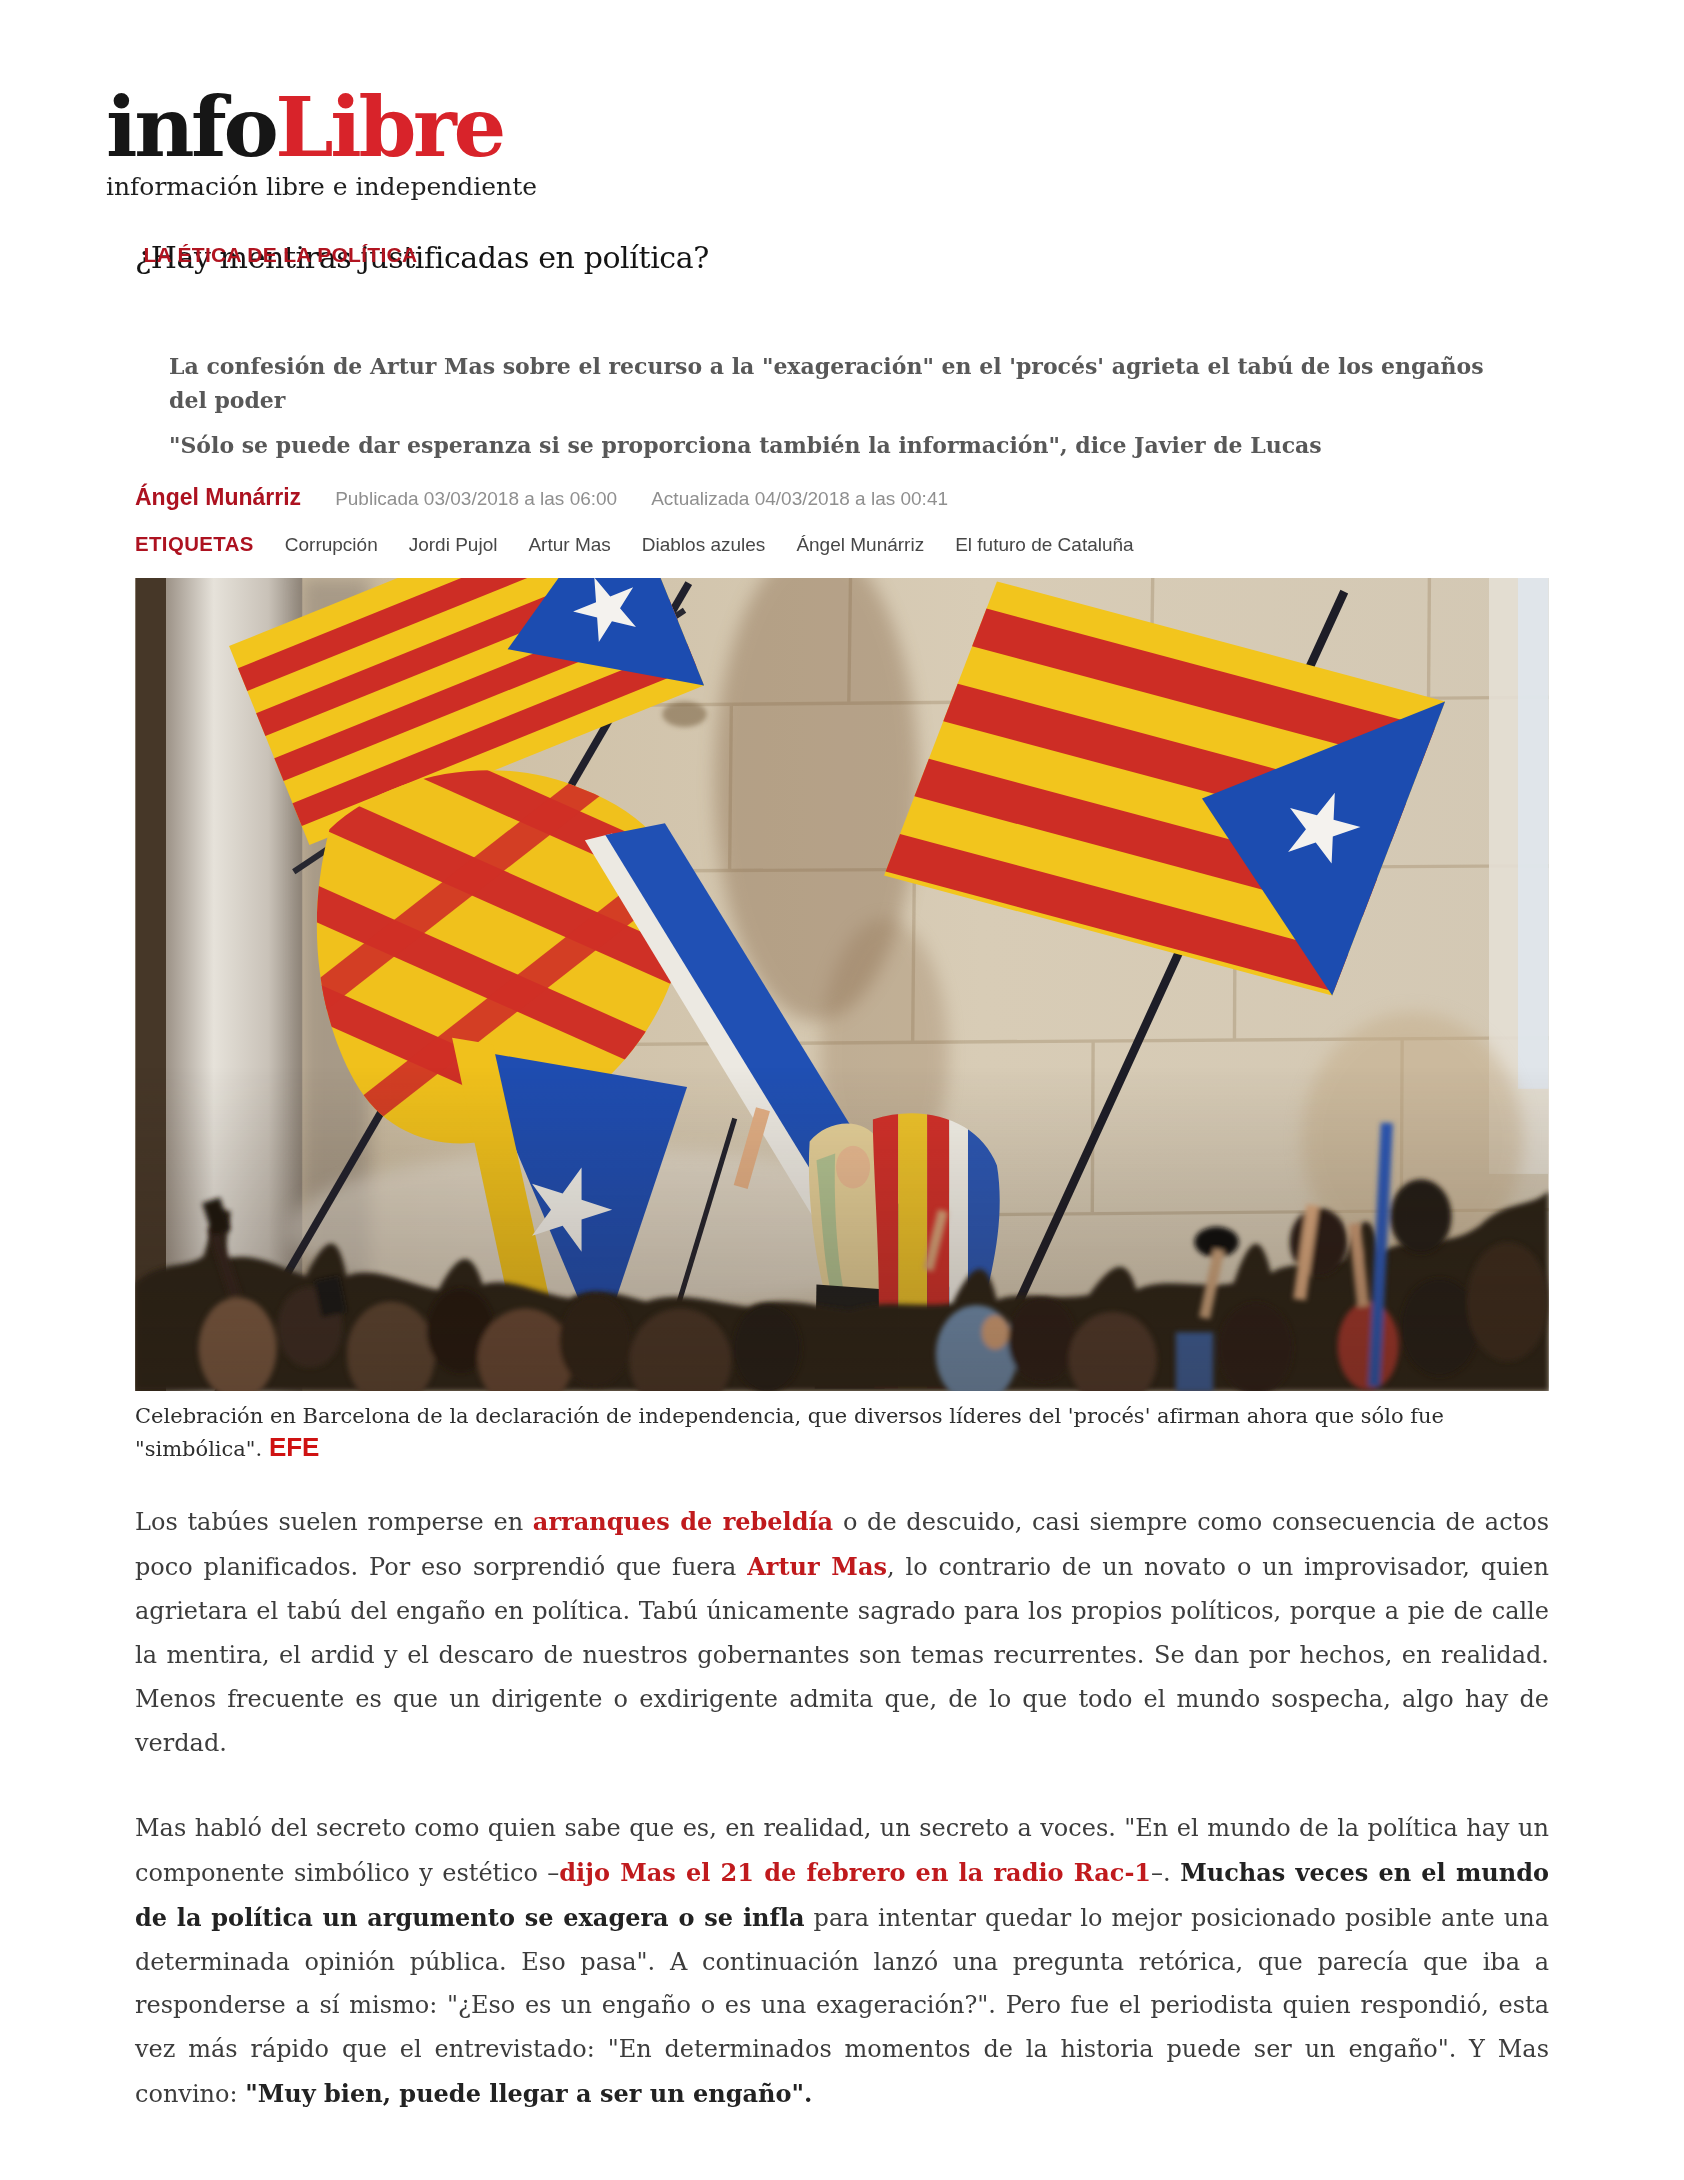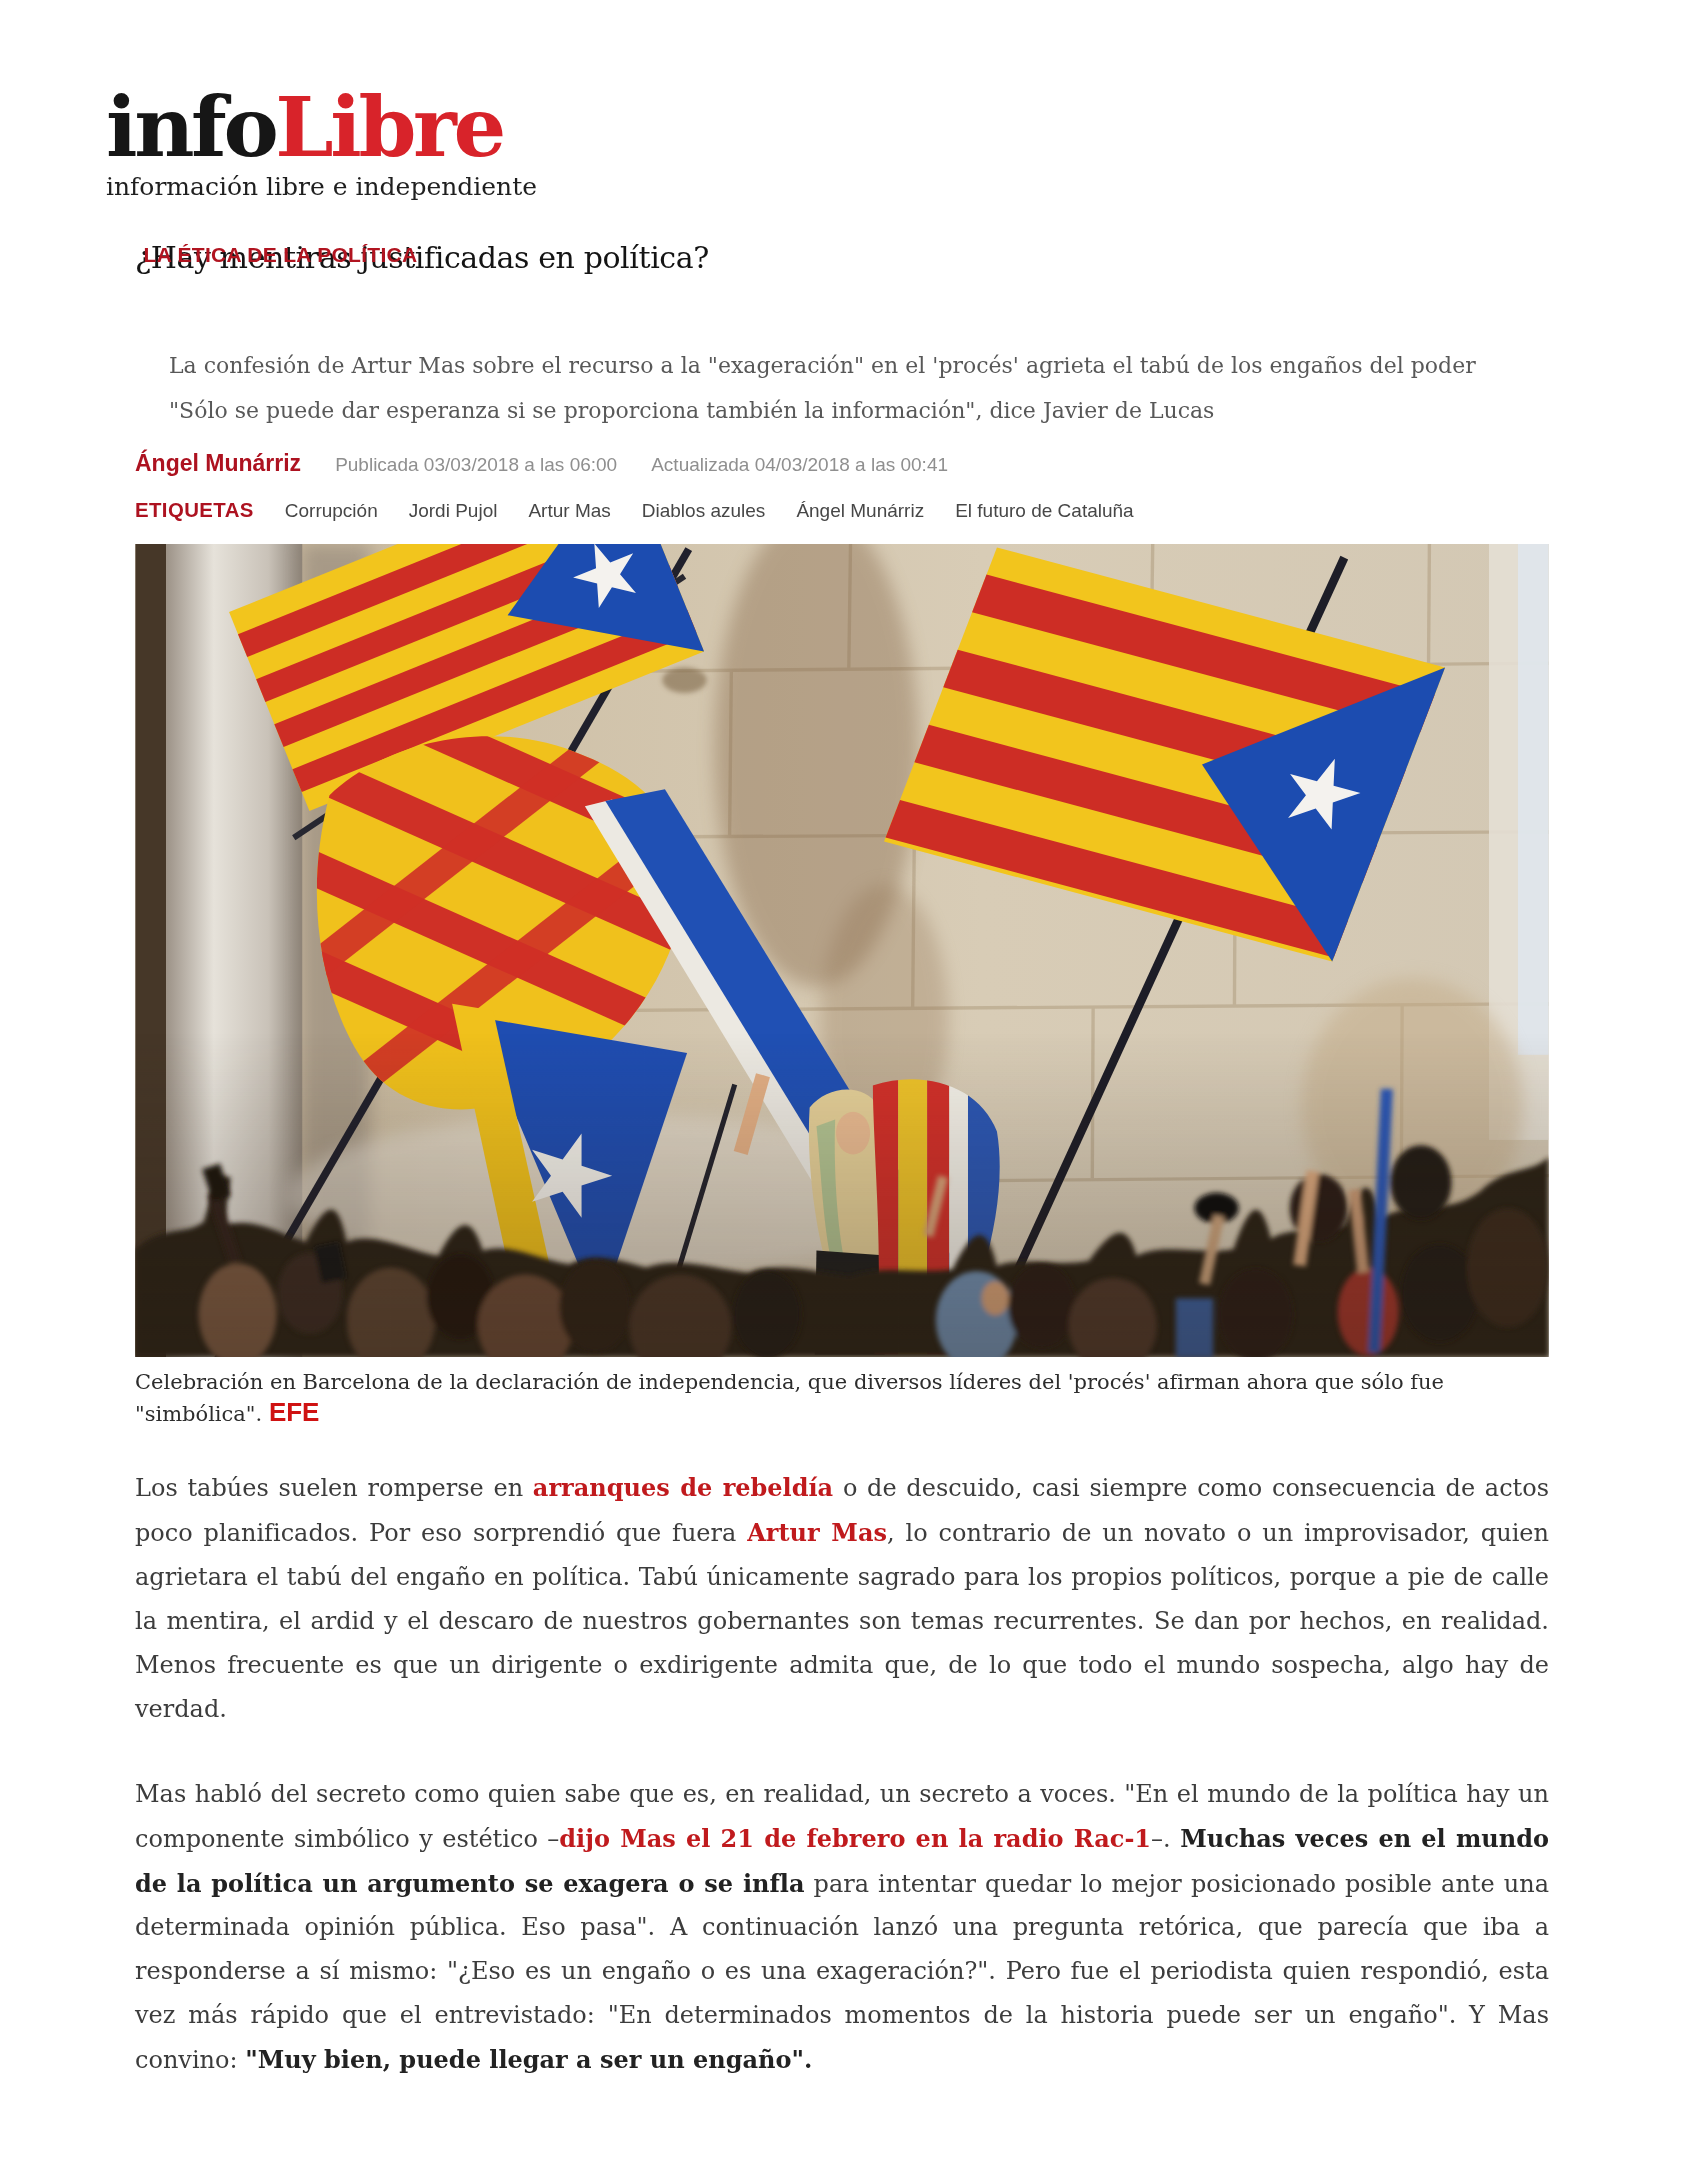--- a/index.html
+++ b/index.html
@@ -22,21 +22,21 @@
 
   
   .head-block { position:relative; margin-top:39px; min-height:89px; }
   .kicker { position:absolute; left:8.5px; top:3.4px; font-family:"Liberation Sans", sans-serif;
             font-weight:bold; font-size:21px; color:#b11420; letter-spacing:0.3px;
             text-decoration:none; cursor:pointer; }
   .title { margin:20.4px 136px 0 0; font-weight:normal;
            font-size:30px; color:#141414; letter-spacing:-0.4px; }
 
   
-  .standfirst { margin-top:20.4px; padding:0 34px 0 34px; }
+  .standfirst { margin-top:20.4px; padding:0 34px 0 34px;font-weight:bold; }
   .standfirst p { font-size:22px; line-height:1.55; color:#585858; margin:0 0 11px 0; }
   .standfirst p.just { text-align:justify; }
 
   
   .byline { margin-top:22px; display:flex; align-items:baseline; gap:34px;
             font-family:"Liberation Sans", sans-serif; }
   .author { font-weight:bold; font-size:23px; color:#ad1220; text-decoration:none; cursor:pointer; }
   .pubdate { font-size:19px; color:#8f8f8f; }
 
   

